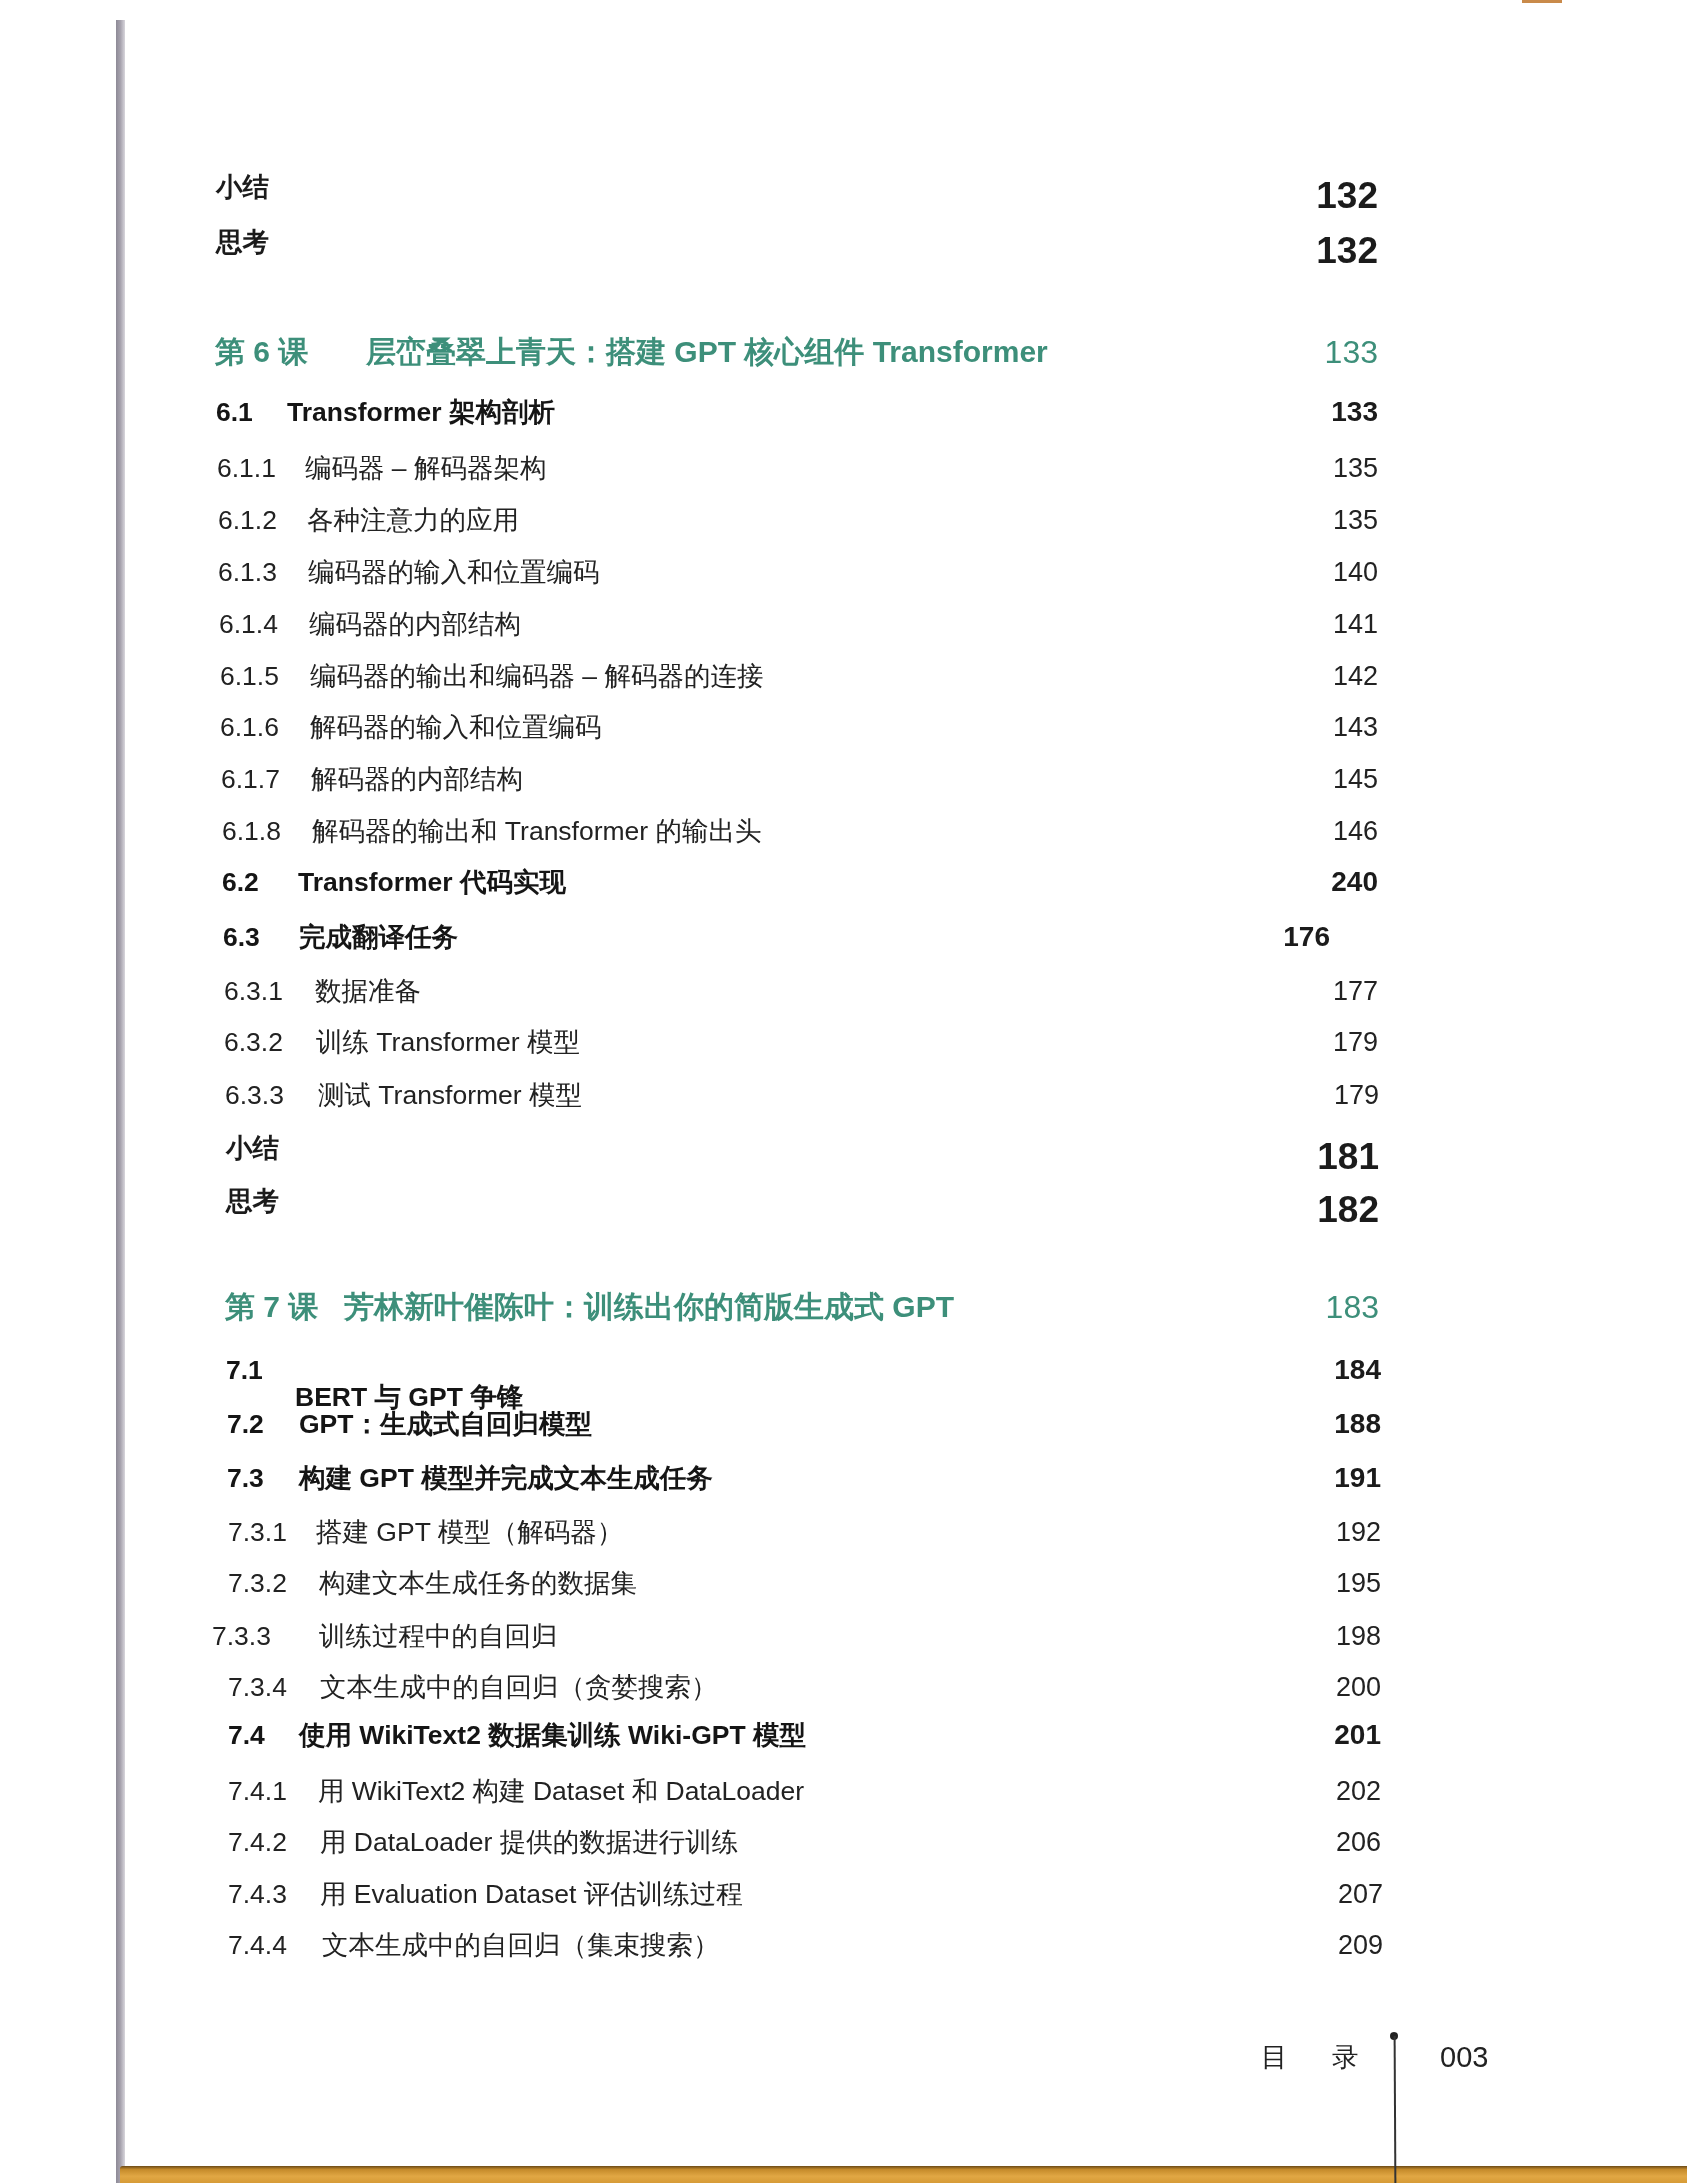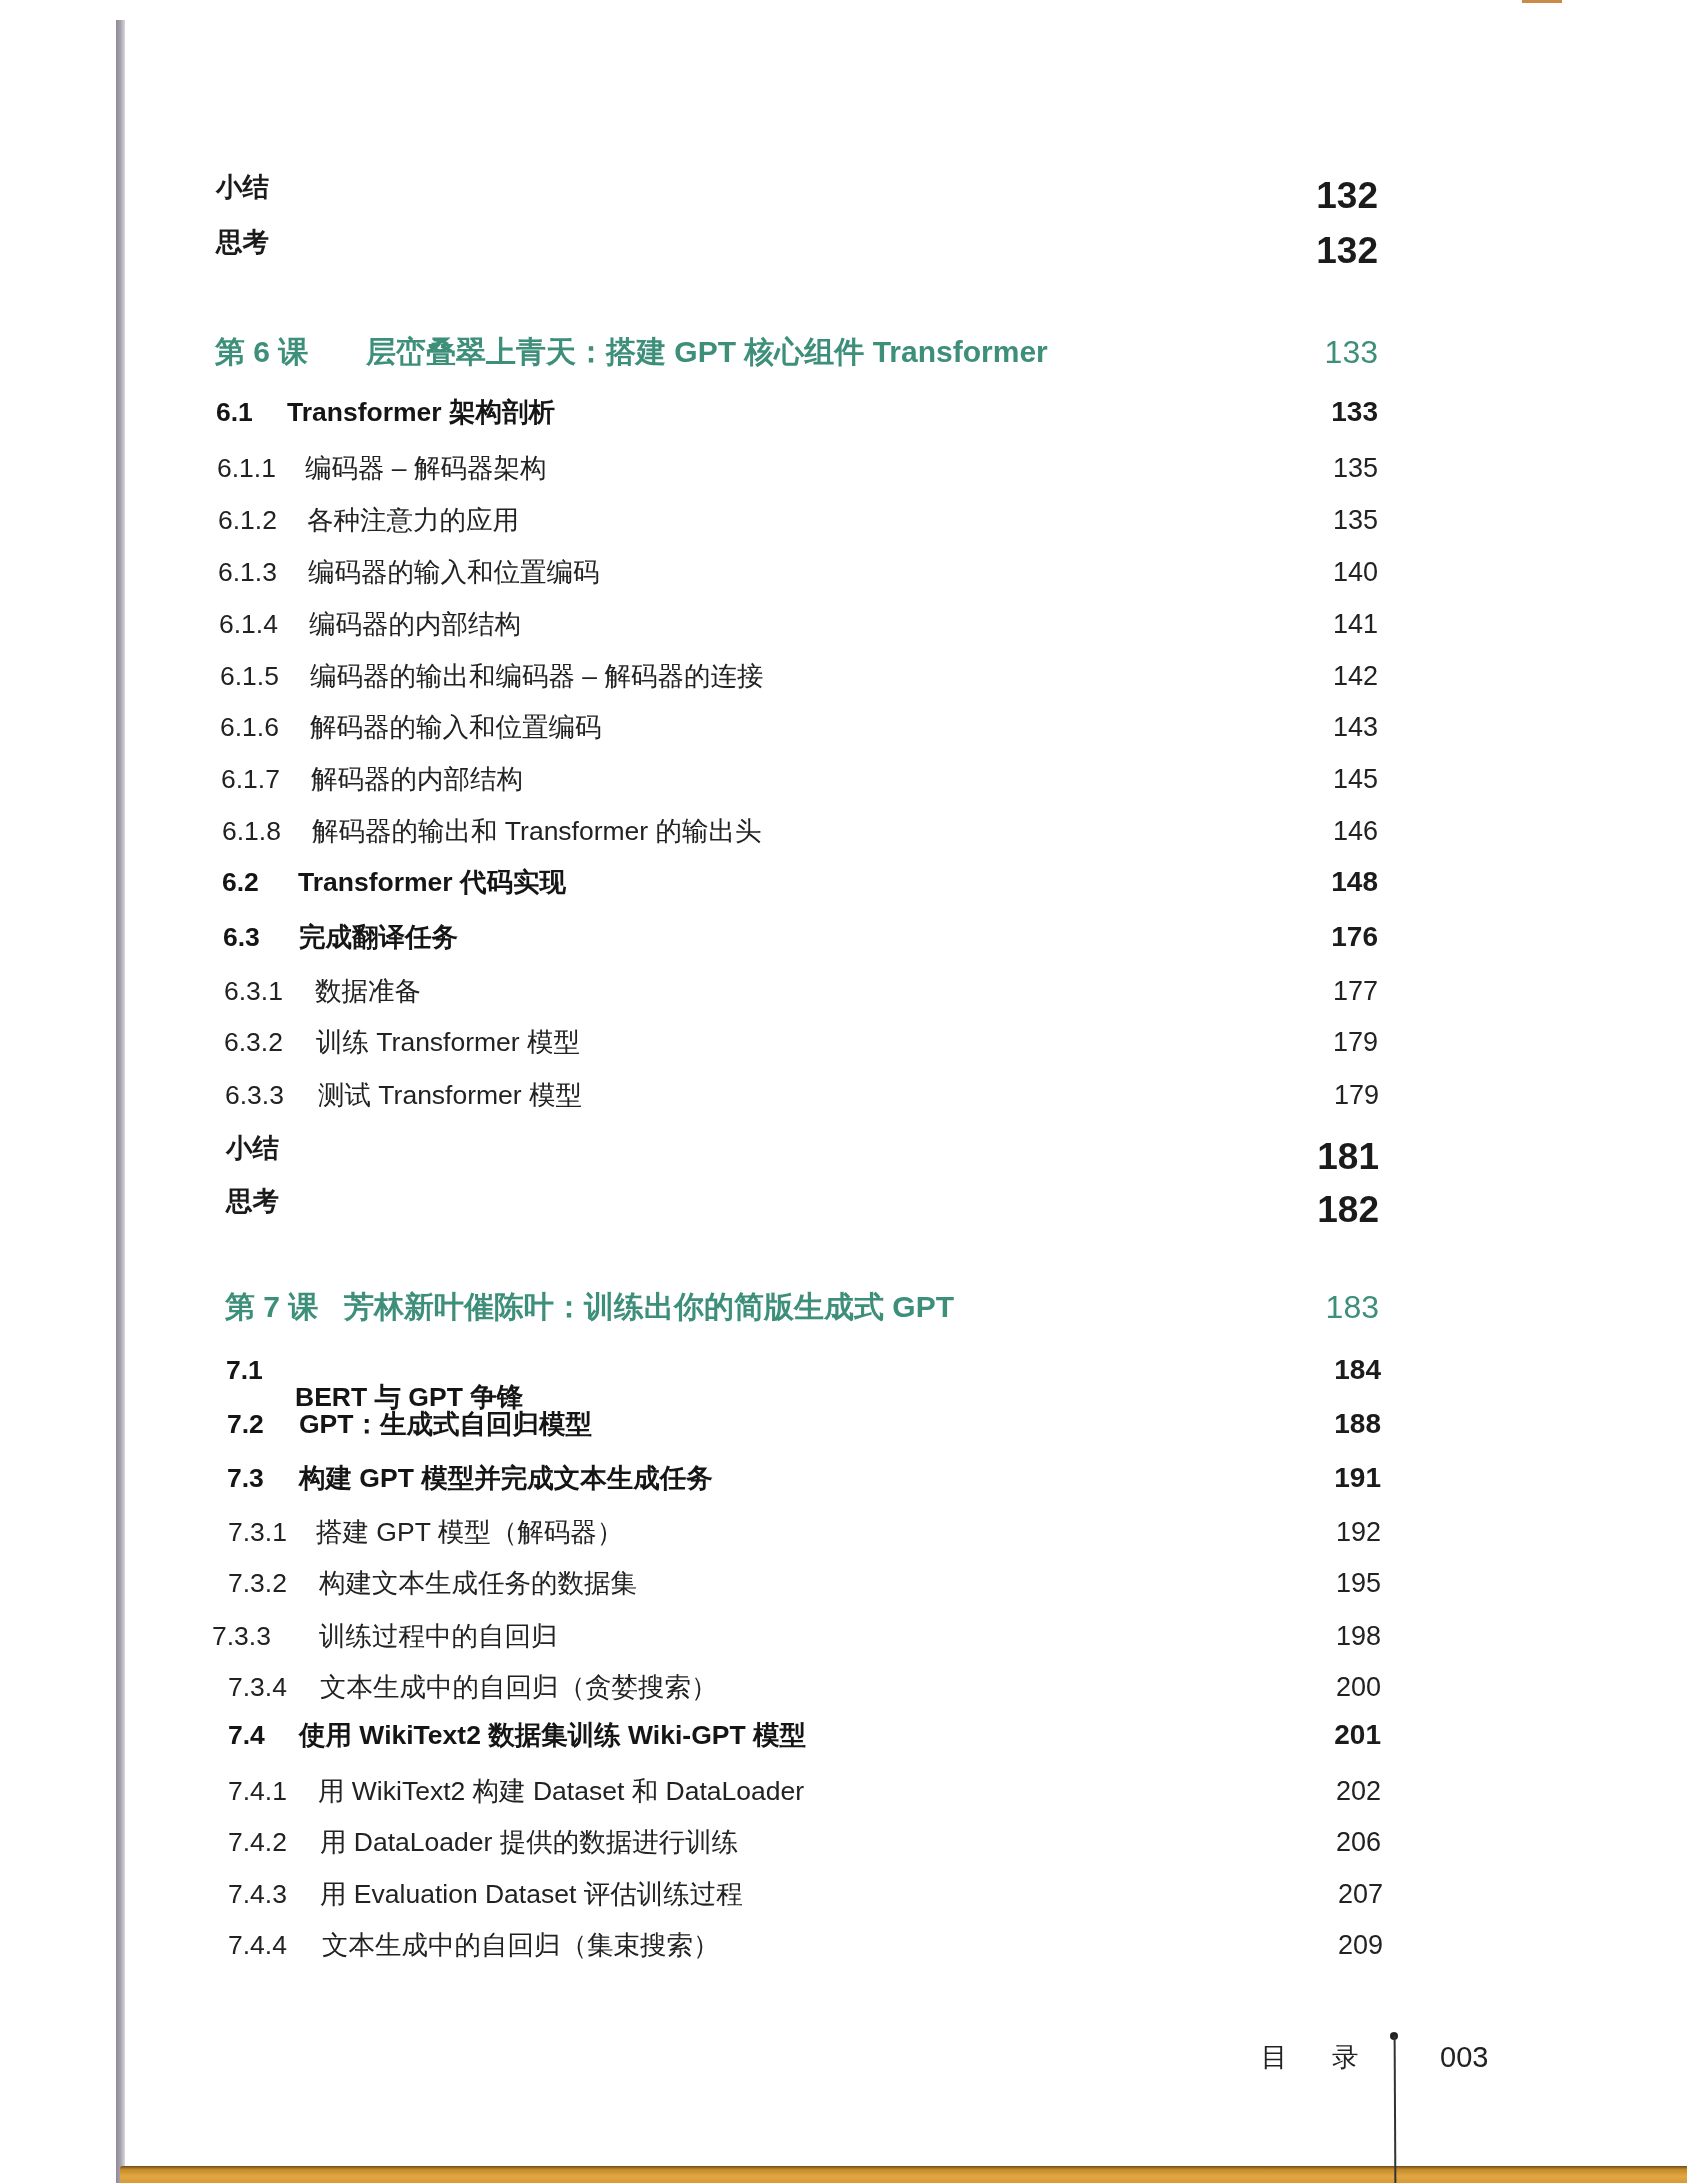--- a/index.html
+++ b/index.html
@@ -121,26 +121,26 @@
       <span class="page" style="left: 1246px;">145</span>
     </div>
     <div class="row lv-sub" style="top: 811px;">
       <span class="num" style="left: 222px;">6.1.8</span>
       <span class="title" style="left: 312px;">解码器的输出和 Transformer 的输出头</span>
       <span class="page" style="left: 1246px;">146</span>
     </div>
     <div class="row lv-section" style="top: 862px;">
       <span class="num" style="left: 222px;">6.2</span>
       <span class="title" style="left: 298px;">Transformer 代码实现</span>
-      <span class="page" style="left: 1246px;">148</span>
+      <span class="page" style="left: 1246px;">240</span>
     </div>
     <div class="row lv-section" style="top: 917px;">
       <span class="num" style="left: 223px;">6.3</span>
       <span class="title" style="left: 299px;">完成翻译任务</span>
-      <span class="page" style="left: 1246px;">176</span>
+      <span class="page" style="left: 1198px;">176</span>
     </div>
     <div class="row lv-sub" style="top: 971px;">
       <span class="num" style="left: 224px;">6.3.1</span>
       <span class="title" style="left: 315px;">数据准备</span>
       <span class="page" style="left: 1246px;">177</span>
     </div>
     <div class="row lv-sub" style="top: 1022px;">
       <span class="num" style="left: 224px;">6.3.2</span>
       <span class="title" style="left: 316px;">训练 Transformer 模型</span>
       <span class="page" style="left: 1246px;">179</span>

